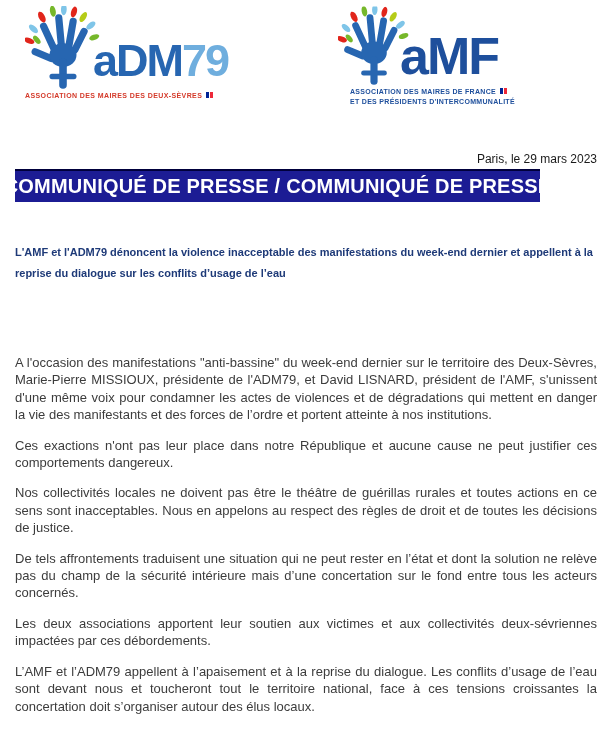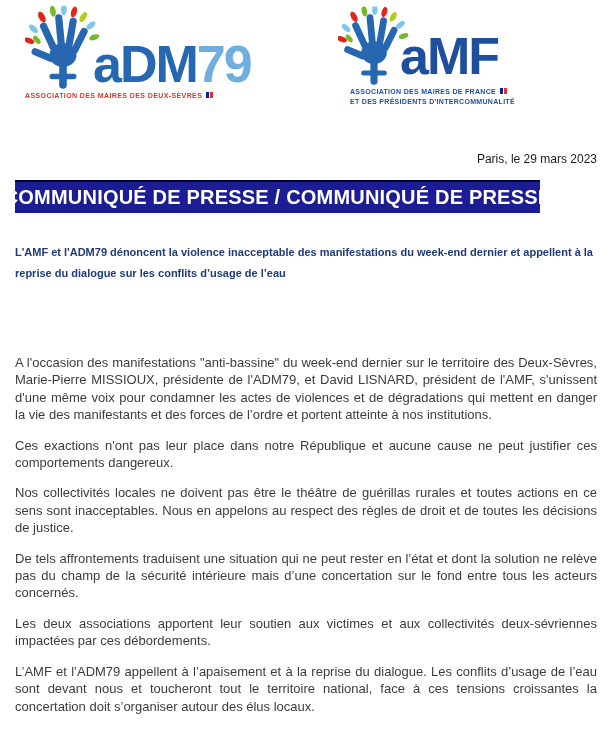--- a/index.html
+++ b/index.html
@@ -11,21 +11,21 @@
     overflow:hidden;
   }
 
   
   .logo{position:absolute;}
   .logo-adm79{left:25px;top:6px;width:228px;height:96px;}
   .logo-amf{left:338px;top:6px;width:175px;height:98px;}
   .hand-svg{position:absolute;left:0;top:0;}
   .adm-word{
     position:absolute;left:68px;top:32px;
-    font-weight:bold;font-size:52px;line-height:1;
+    font-weight:bold;font-size:45px;line-height:1;
     letter-spacing:-2px;white-space:nowrap;
   }
   .adm-word .main{color:#2766B1;}
   .adm-word .num{color:#6FAEDE;}
   .adm-tag{
     position:absolute;left:0;top:86px;width:228px;
     font-size:7px;font-weight:bold;color:#D43A2A;
     letter-spacing:0.4px;white-space:nowrap;
   }
   .amf-word{
@@ -44,21 +44,21 @@
   .flag .fr{background:#ED2939;}
 
   
   .dateline{
     position:absolute;right:15px;top:152px;
     font-size:12px;color:#1a1a1a;
   }
 
   
   .banner{
-    position:absolute;left:15px;top:180px;width:525px;height:33px;
+    position:absolute;left:15px;top:169px;width:525px;height:33px;
     background:#1C1C94;border-top:2px solid #00003C;
     display:flex;align-items:center;justify-content:center;
     box-sizing:border-box;
   }
   .banner-text{
     color:#FFFFFF;font-weight:bold;font-size:20px;
     letter-spacing:0.2px;white-space:nowrap;
   }
 
   

